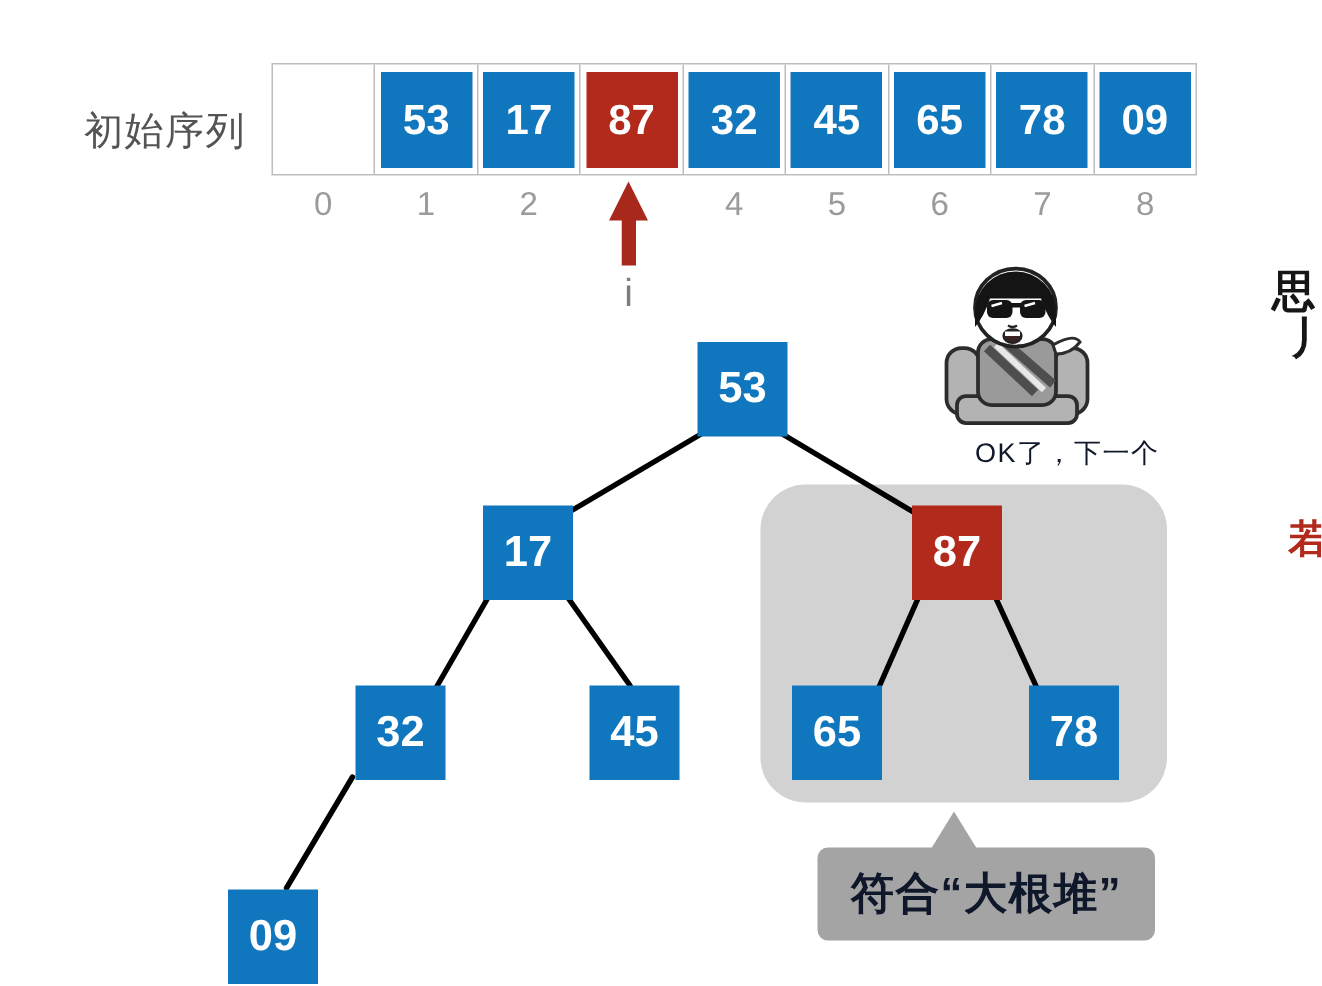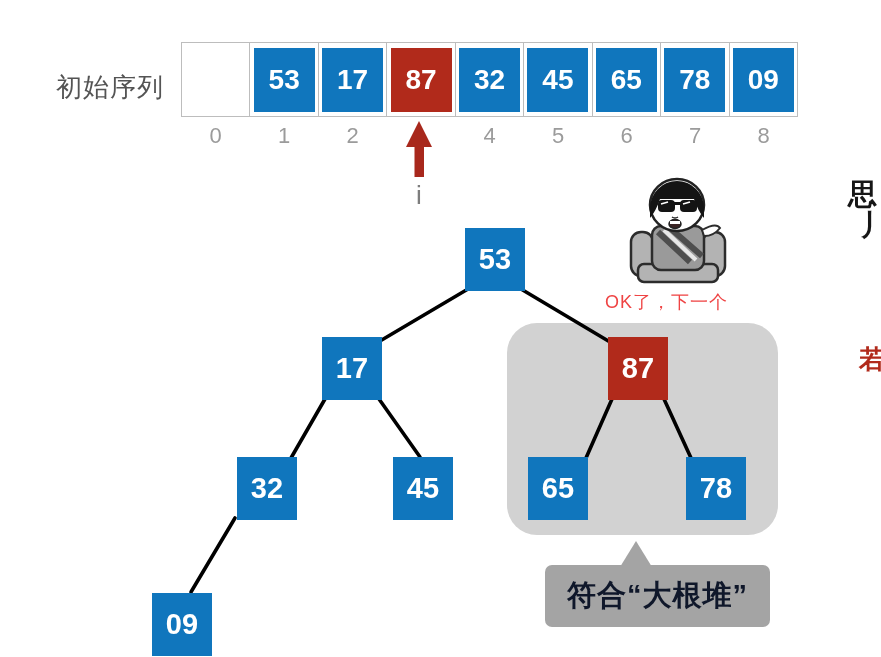--- a/index.html
+++ b/index.html
@@ -31,22 +31,22 @@
   .node{position:absolute;width:60px;height:63px;display:flex;align-items:center;justify-content:center;
         color:#fff;font-weight:bold;font-size:29px;z-index:3;}
   .node.normal{background:var(--blue);}
   .node.current{background:var(--red);}
 
   .callout{position:absolute;left:545px;top:545px;width:225px;height:62px;z-index:4;
            background:var(--callout);border-radius:7px;color:#0f172a;font-size:29px;font-weight:bold;
            display:flex;align-items:center;justify-content:center;letter-spacing:1px;}
 
   .meme{position:absolute;left:628px;top:150px;width:100px;height:118px;z-index:4;}
-  .meme-caption{position:absolute;left:605px;top:270px;width:168px;text-align:left;
-                font-size:18px;color:#ef4444;z-index:4;letter-spacing:1px;}
+  .meme-caption{position:absolute;left:605px;top:270px;width:168px;text-align:right;
+                font-size:18px;color:#0f172a;z-index:4;letter-spacing:1px;}
 
   .side{position:absolute;font-weight:bold;font-size:29px;color:#161616;z-index:4;white-space:nowrap;}
   .side.red{color:var(--red);font-size:26px;}
 </style>
 </head>
 <body>
 
 <div class="stage" style="--blue: #1076bd; --red: #b12a1b; --region: #d2d2d2; --callout: #a4a4a4;">
 
   <div class="array-label">初始序列</div>

